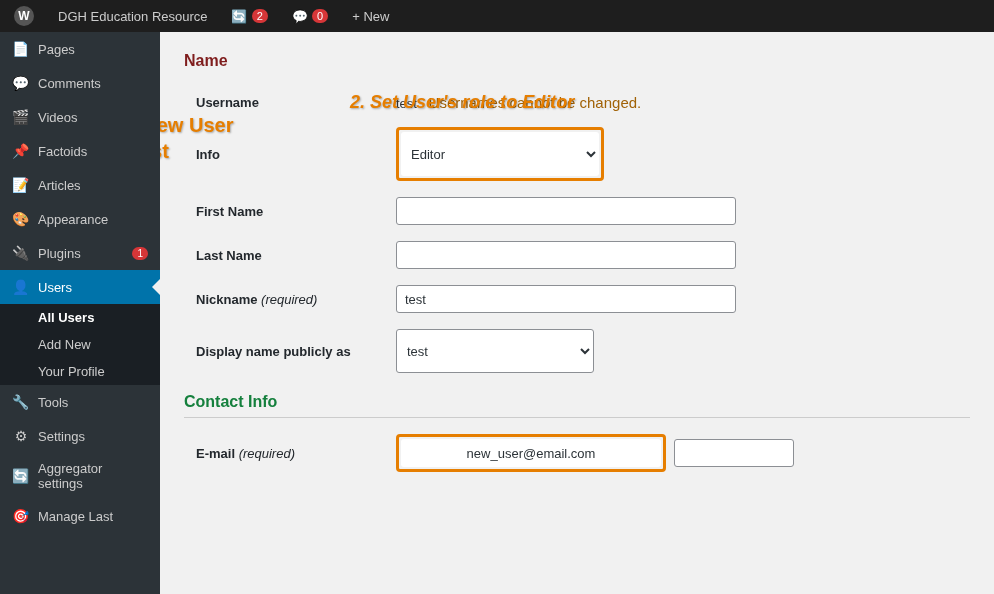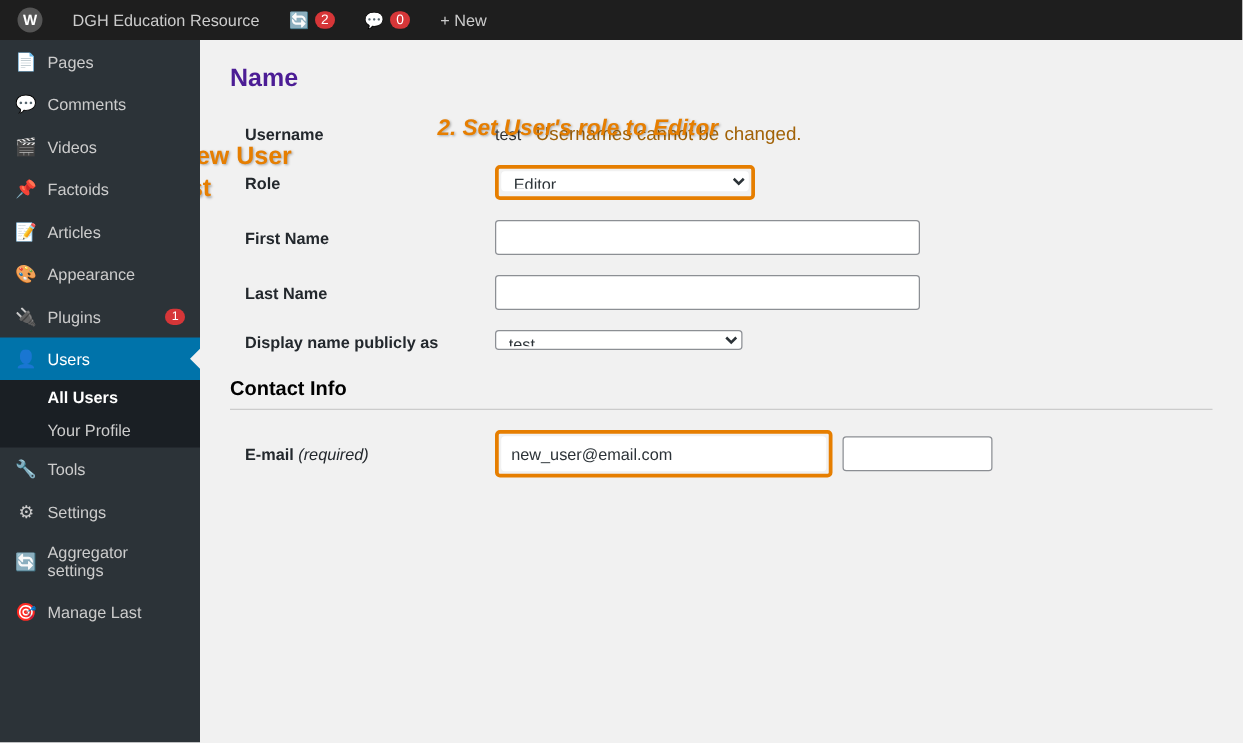--- a/index.html
+++ b/index.html
@@ -110,23 +110,23 @@
     
     #content {
       flex: 1;
       background: #f1f1f1;
       overflow-y: auto;
       padding: 20px 24px;
       position: relative;
     }
 
     .section-title {
-      font-size: 20px;
+      font-size: 16px;
       font-weight: 600;
-      color: #4c1d95;
+      color: #7f1d1d;
       margin-bottom: 16px;
     }
 
     .form-table {
       width: 100%;
       border-collapse: collapse;
     }
     .form-table tr td {
       padding: 8px 12px;
       vertical-align: middle;
@@ -148,21 +148,21 @@
       border: 1px solid #8c8f94;
       border-radius: 3px;
       padding: 4px 8px;
       font-size: 13px;
       background: #fff;
       color: #2c3338;
     }
 
     .form-select {
       width: 198px;
-      height: 16px;
+      height: 44px;
       border: 1px solid #8c8f94;
       border-radius: 3px;
       padding: 2px 6px;
       font-size: 13px;
       background: #fff;
       color: #2c3338;
     }
 
     .username-note {
       color: #a16207;
@@ -191,21 +191,21 @@
     }
     .highlight-box-email .form-input {
       border: none;
       outline: none;
       width: 230px;
     }
 
     .section-divider {
       font-size: 16px;
       font-weight: 600;
-      color: #000000;
+      color: #15803d;
       padding: 12px 0 6px;
       border-bottom: 1px solid #ccc;
       margin-bottom: 8px;
     }
   </style>
 </head>
 <body>
 
 <div id="wpadminbar">
   <div class="adminbar-item">
@@ -261,20 +261,21 @@
     </div>
 
     <div class="sidebar-item active" style="position:relative;">
       <span class="icon">👤</span>
       <span>Users</span>
       <div class="sidebar-arrow"></div>
     </div>
 
     <div class="sidebar-submenu">
       <div class="sidebar-submenu-item active">All Users</div>
+      <div class="sidebar-submenu-item">Add New</div>
       <div class="sidebar-submenu-item">Your Profile</div>
     </div>
     <div class="sidebar-item">
       <span class="icon">🔧</span>
       <span>Tools</span>
     </div>
     <div class="sidebar-item">
       <span class="icon">⚙</span>
       <span>Settings</span>
     </div>
@@ -305,21 +306,21 @@
 
         <tr>
           <td><span>Username</span></td>
           <td>
             <span style="font-size:13px; color:#333;">test</span>
             <span class="username-note">Usernames cannot be changed.</span>
           </td>
         </tr>
 
         <tr>
-          <td><span>Role</span></td>
+          <td><span>Info</span></td>
           <td>
             <div class="highlight-box">
               <select class="form-select">
                 <option>Editor</option>
                 <option>Administrator</option>
                 <option>Author</option>
                 <option>Contributor</option>
                 <option>Subscriber</option>
               </select>
             </div>
@@ -329,20 +330,24 @@
         <tr>
           <td><span>First Name</span></td>
           <td><input type="text" class="form-input" value="" style=""></td>
         </tr>
 
         <tr>
           <td><span>Last Name</span></td>
           <td><input type="text" class="form-input" value="" style=""></td>
         </tr>
 
+        <tr>
+          <td><span>Nickname <em>(required)</em></span></td>
+          <td><input type="text" class="form-input" value="test" style=""></td>
+        </tr>
 
         <tr>
           <td><span>Display name publicly as</span></td>
           <td>
             <select class="form-select">
               <option>test</option>
             </select>
           </td>
         </tr>
       </tbody>
@@ -350,21 +355,21 @@
 
     <div class="section-divider">Contact Info</div>
 
     <table class="form-table">
       <tbody>
 
         <tr>
           <td><span>E-mail <em>(required)</em></span></td>
           <td>
             <div class="highlight-box-email">
-              <input type="email" class="form-input" value="new_user@email.com" style="width: 260px;">
+              <input type="email" class="form-input" value="new_user@email.com" style="width: 260px; text-align: center;">
             </div>
             <input type="email" class="form-input" value="" style="margin-left: 4px; width: 120px;">
           </td>
         </tr>
 
       </tbody>
     </table>
 
   </div>
 </div>

